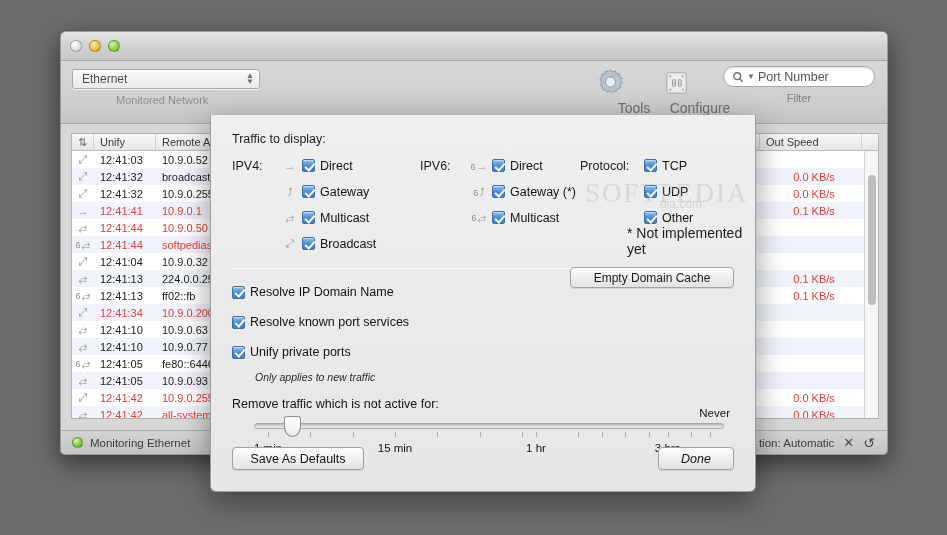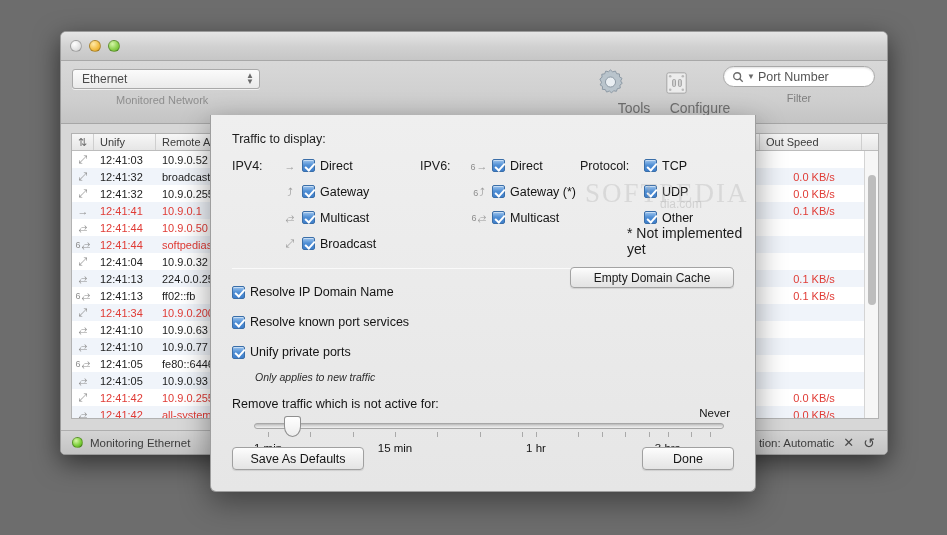--- a/index.html
+++ b/index.html
@@ -268,21 +268,21 @@
   }
   .sheet-button {
     position: absolute; top: 12px; height: 23px;
     background: linear-gradient(to bottom,#fdfdfd 0%,#efefef 52%,#e4e4e4 100%);
     border: 1px solid #a0a0a0; border-radius: 4px;
     font-size: 12.5px; color: #141414;
     display: flex; align-items: center; justify-content: center;
     box-shadow: 0 1px 1px rgba(0,0,0,.10);
   }
   #save-defaults-button { left: 21px; width: 132px; }
-  #done-button { right: 21px; width: 92px; }
+  #done-button { right: 21px; width: 76px; font-style: italic; }
 
   
   #watermark {
     position: absolute; left: 585px; top: 178px;
     font-size: 27px; letter-spacing: 2px;
     color: rgba(170,170,170,.30);
     pointer-events: none; font-family: "Liberation Serif", serif;
   }
   #watermark-sub {
     position: absolute; left: 660px; top: 197px;

